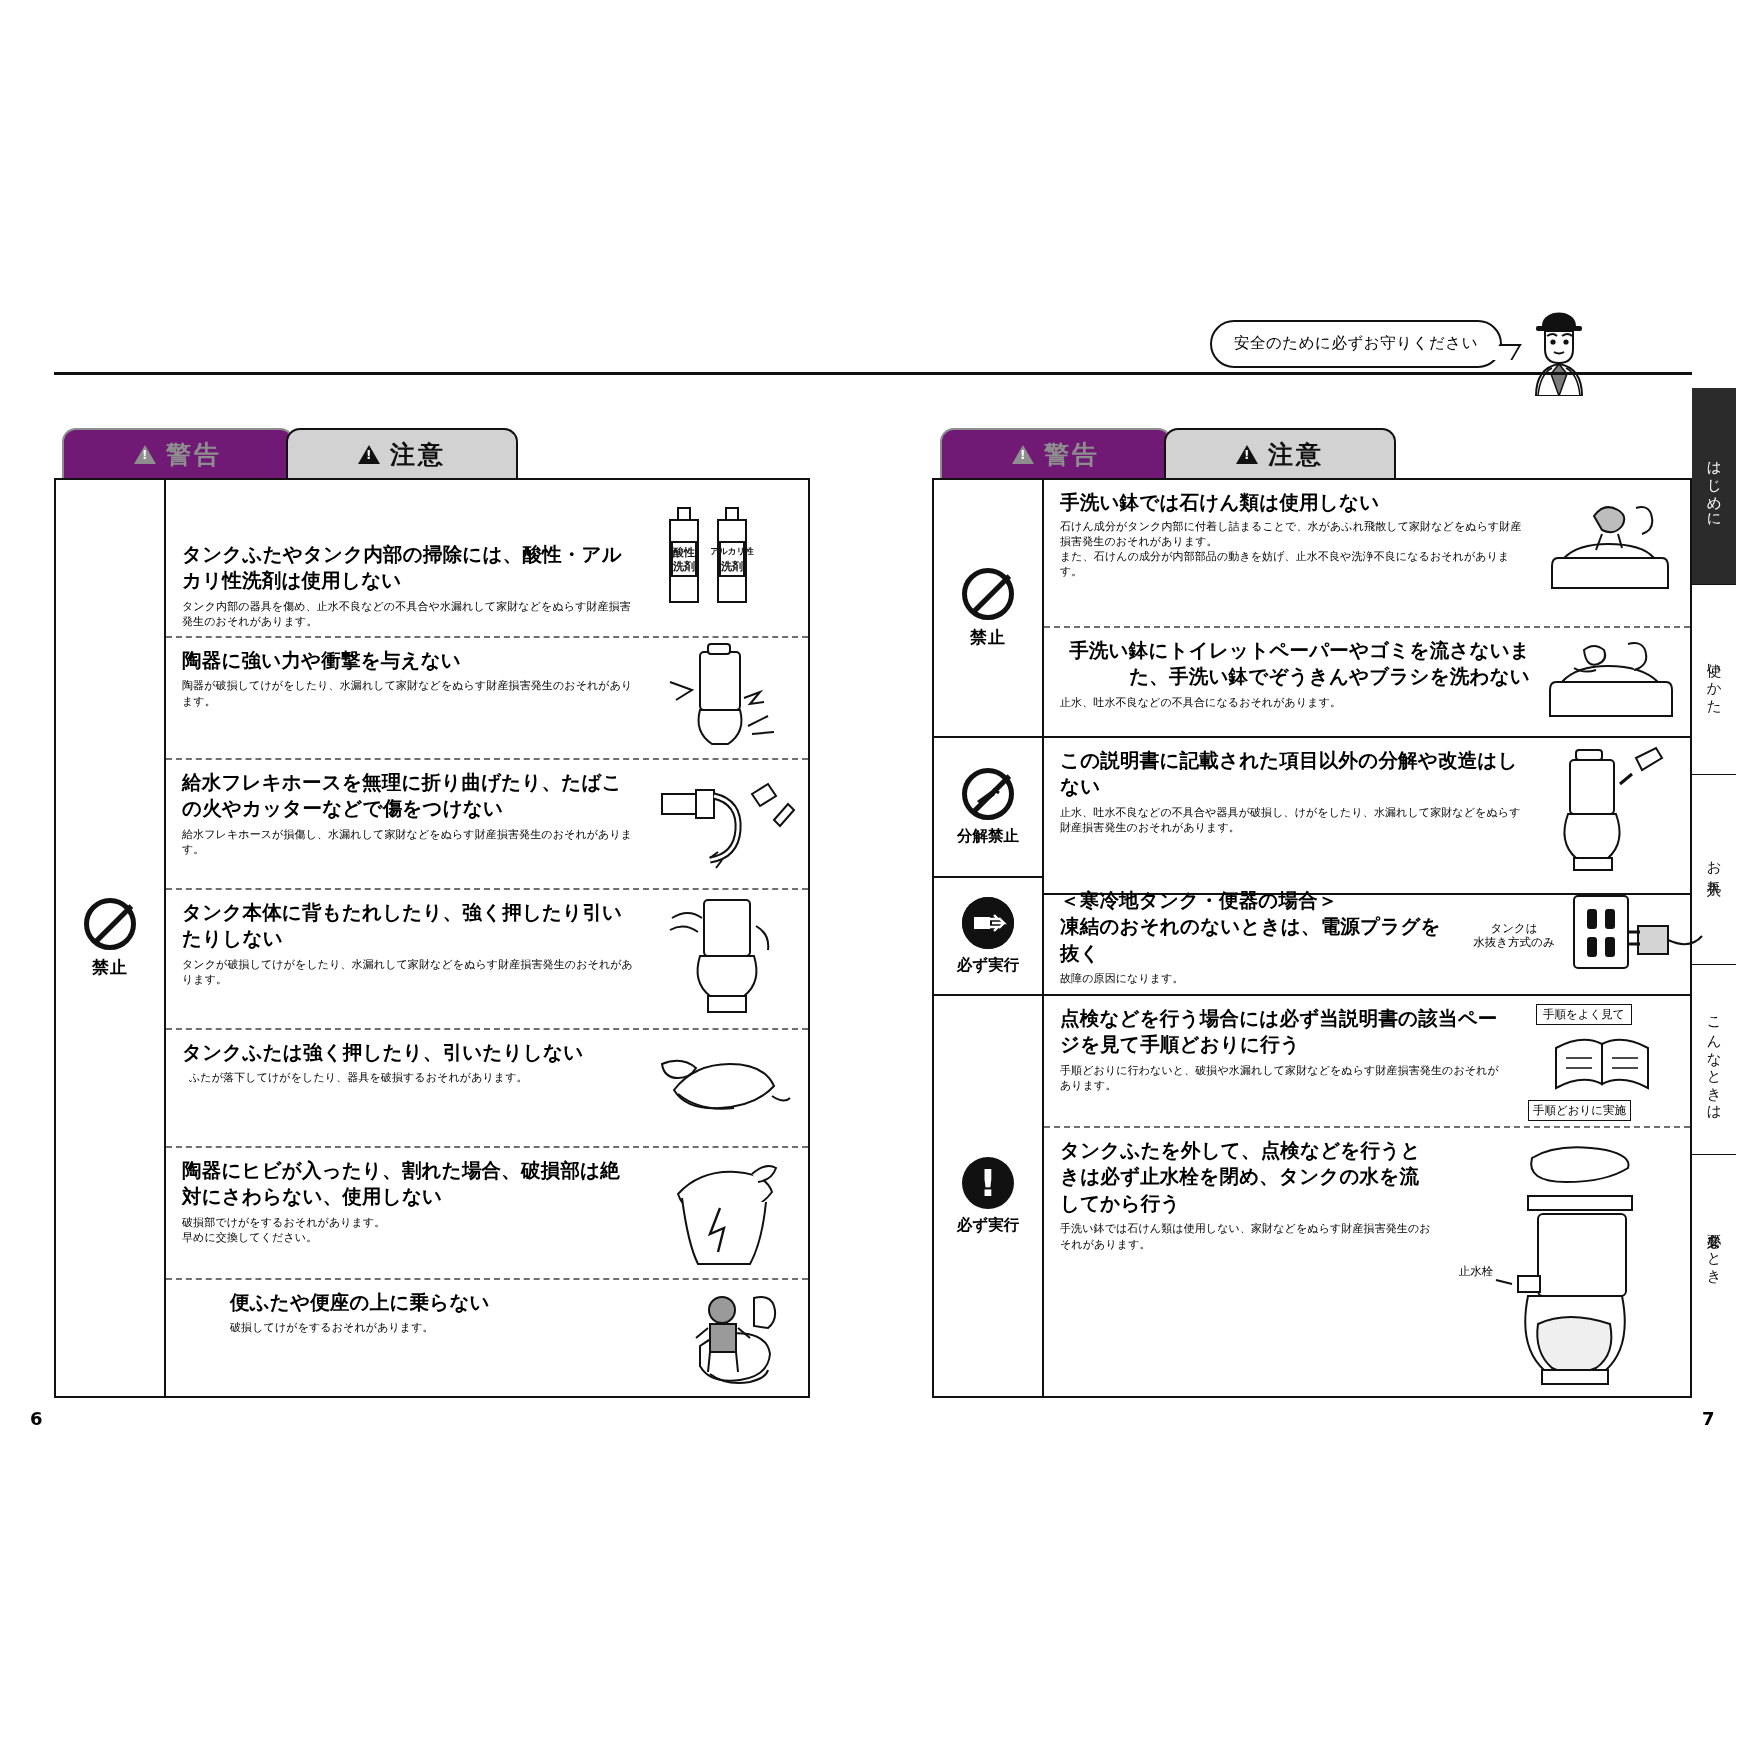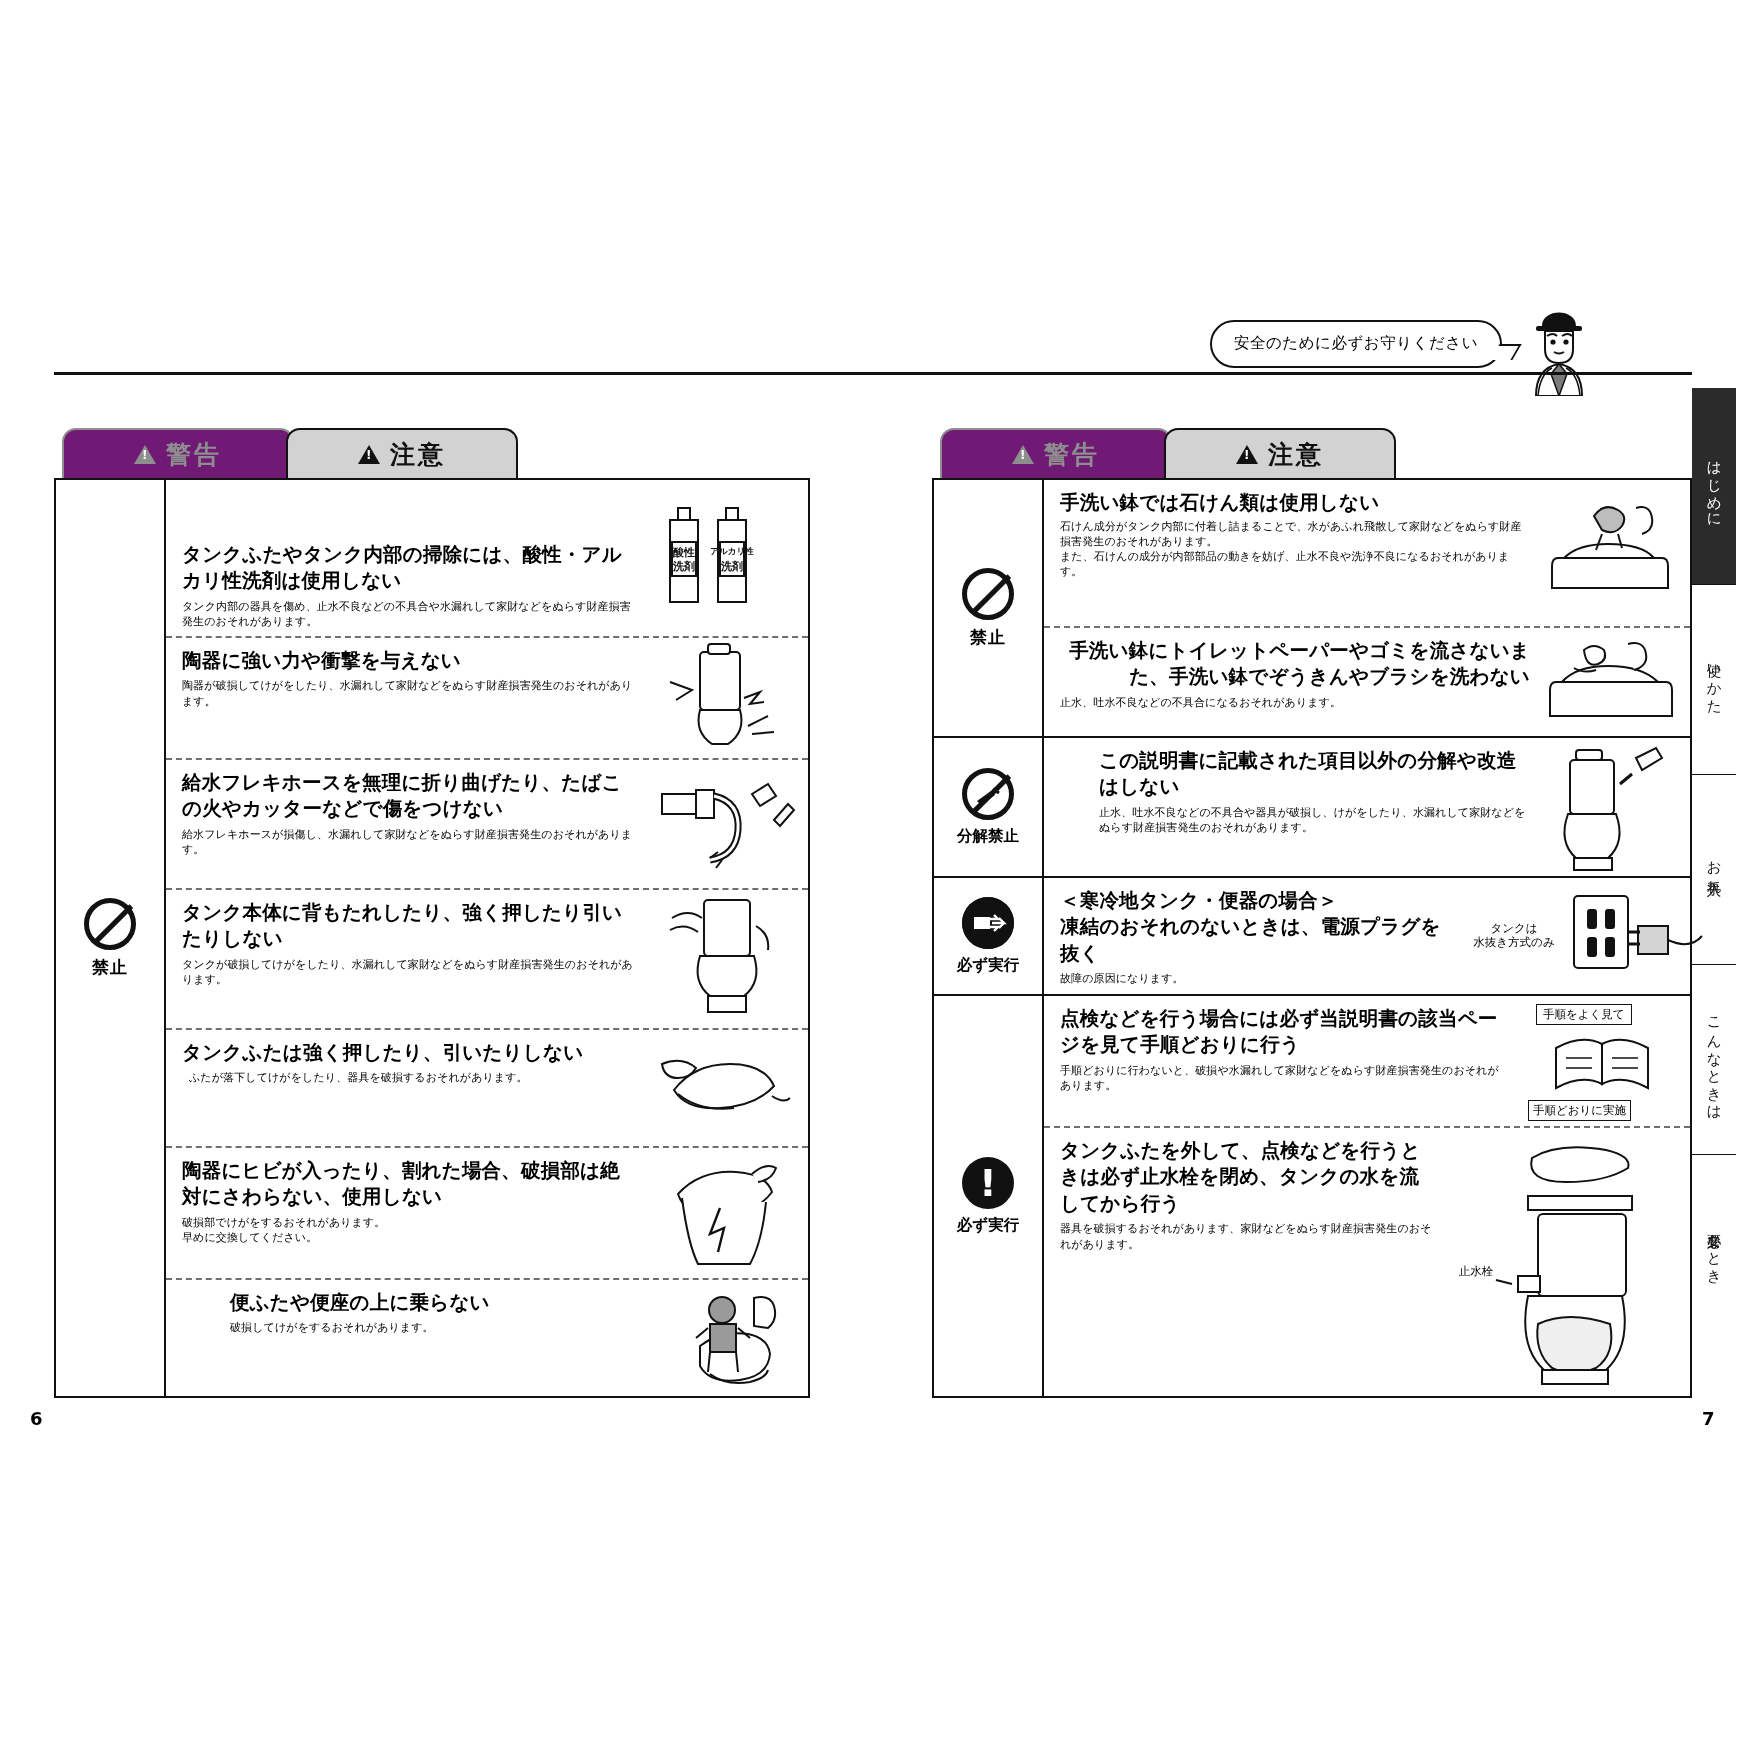--- a/index.html
+++ b/index.html
@@ -576,21 +576,21 @@
               <path d="M16 54 h110 q6 0 6 8 v26 h-122 v-26 q0 -8 6 -8 z"></path>
               <path d="M22 54 q14 -16 46 -16 q34 0 50 16" fill="none"></path>
               <path d="M88 16 q16 -4 18 10 q2 12 -12 16"></path>
               <path d="M44 22 q10 -8 20 0 q4 10 -6 14 q-12 4 -14 -14 z"></path>
               <path d="M34 40 q10 6 22 2" fill="none"></path>
             </g>
           </svg>
         </div>
       </div>
 
-      <div class="row solid" style="top:258px; height:140px;padding-left:39px;">
+      <div class="row solid" style="top:258px; height:157px;">
         <div class="row-text">
           <p class="hdg" style="white-space: pre-line;">この説明書に記載された項目以外の分解や改造はしない</p>
           <p class="body" style="white-space: pre-line;">止水、吐水不良などの不具合や器具が破損し、けがをしたり、水漏れして家財などをぬらす財産損害発生のおそれがあります。</p>
         </div>
         <div class="row-fig" style="width:150px;">
           <svg viewBox="0 0 150 138" width="150" height="138">
             <g stroke="#111" stroke-width="2" fill="#fff">
               <rect x="30" y="22" width="44" height="54" rx="4"></rect>
               <rect x="36" y="12" width="26" height="10" rx="3"></rect>
               <path d="M28 76 h48 q10 28 -8 44 h-32 q-18 -16 -8 -44 z"></path>
@@ -640,21 +640,21 @@
               <path d="M20 28 h26 M20 38 h26 M66 28 h26 M66 38 h26" stroke-width="1.4"></path>
             </g>
           </svg>
           <div style="position:absolute; left:10px; top:104px; border:1.5px solid #111; font-size:11.5px; padding:2px 4px;">手順どおりに実施</div>
         </div>
       </div>
 
       <div class="row" style="top:648px; height:268px;">
         <div class="row-text">
           <p class="hdg" style="white-space: pre-line;">タンクふたを外して、点検などを行うときは必ず止水栓を閉め、タンクの水を流してから行う</p>
-          <p class="body" style="white-space: pre-line;">器具を破損するおそれがあります、家財などをぬらす財産損害発生のおそれがあります。</p>
+          <p class="body" style="white-space: pre-line;">手洗い鉢では石けん類は使用しない、家財などをぬらす財産損害発生のおそれがあります。</p>
         </div>
         <div class="row-fig" style="width:248px;">
           <div class="figcap" style="left: 0px; top: 137px; width: 68px; white-space: pre-line;">止水栓</div>
           <svg viewBox="0 0 248 268" width="248" height="268">
             <g stroke="#111" stroke-width="2" fill="#fff">
               <path d="M90 30 q26 -16 74 -8 q26 6 22 18 q-22 14 -62 14 q-40 0 -34 -24 z"></path>
               <path d="M86 68 h104 v14 h-104 z"></path>
               <rect x="96" y="86" width="88" height="82" rx="5"></rect>
               <path d="M76 148 h22 v16 h-22 z"></path>
               <path d="M70 156 l-16 -4" stroke-width="2"></path>

